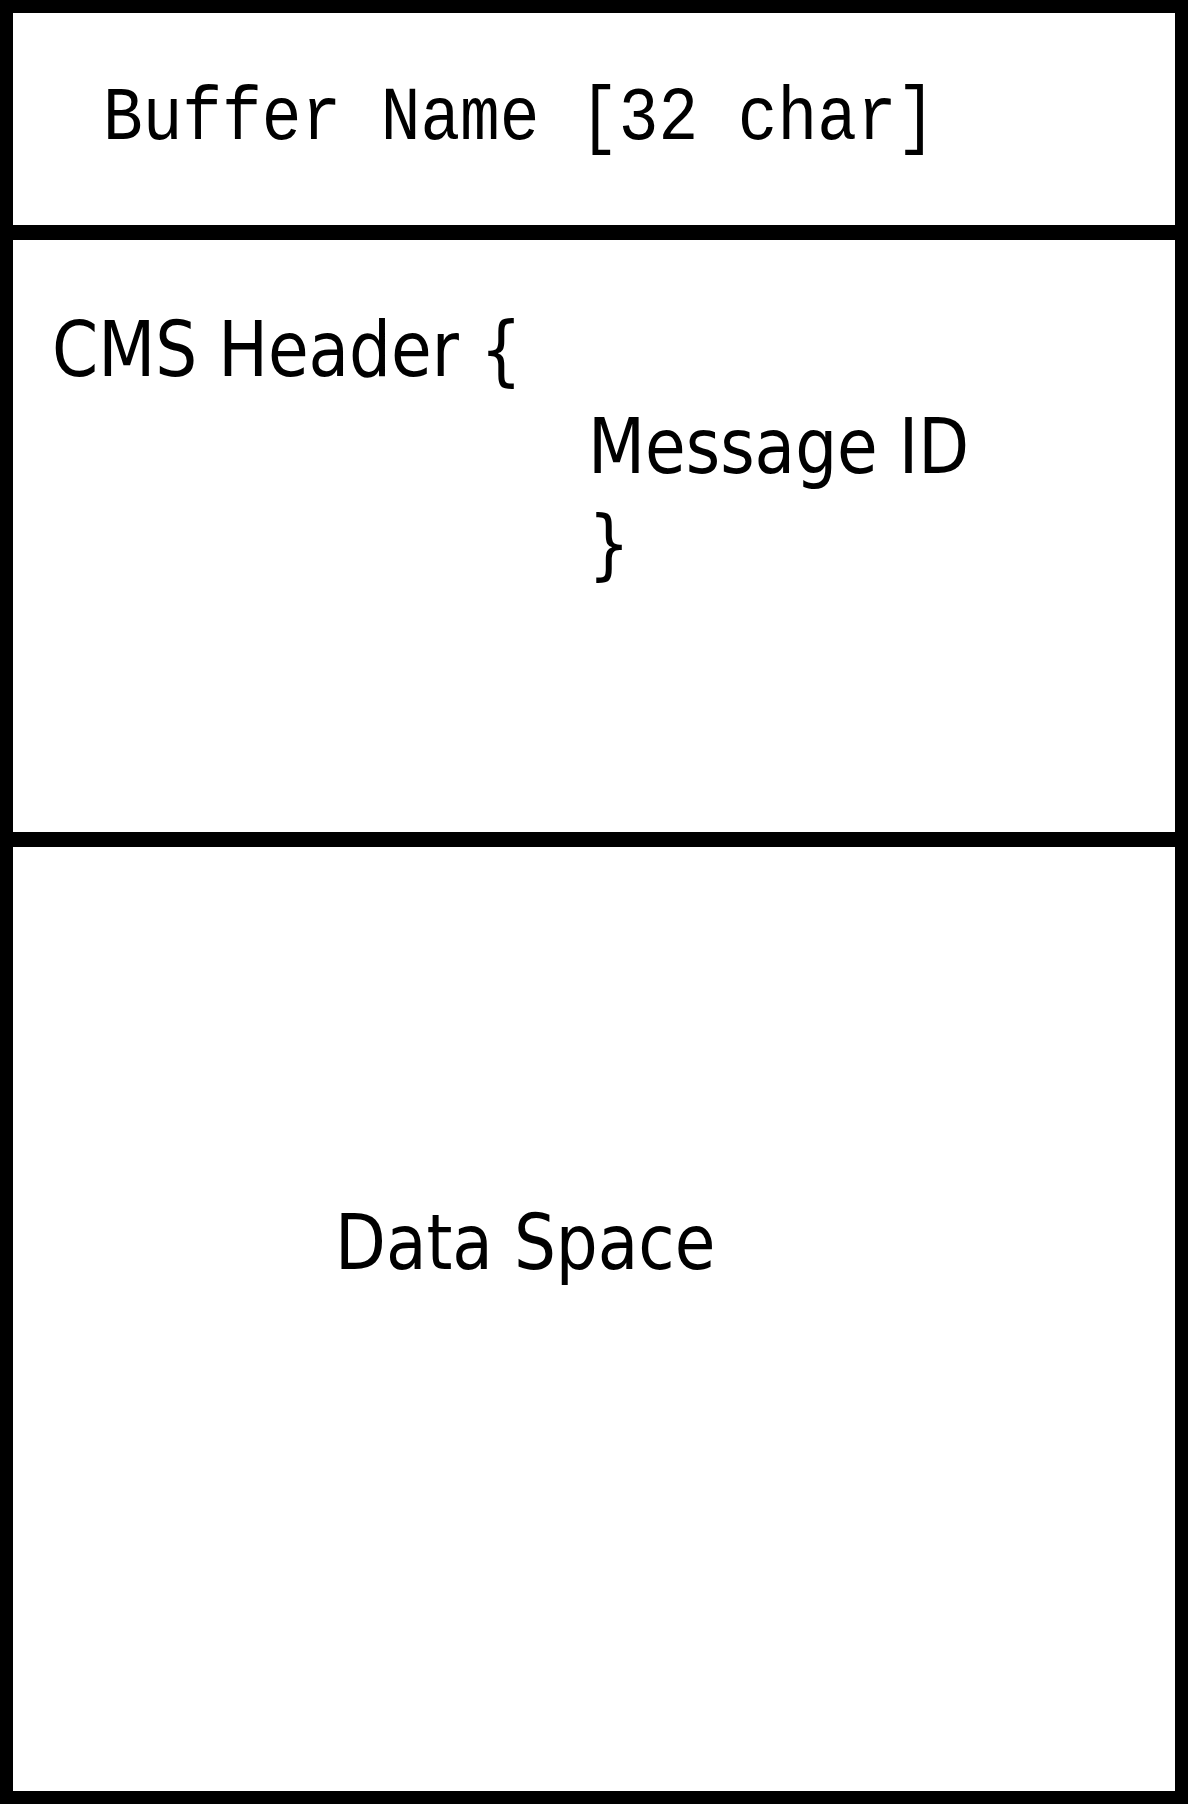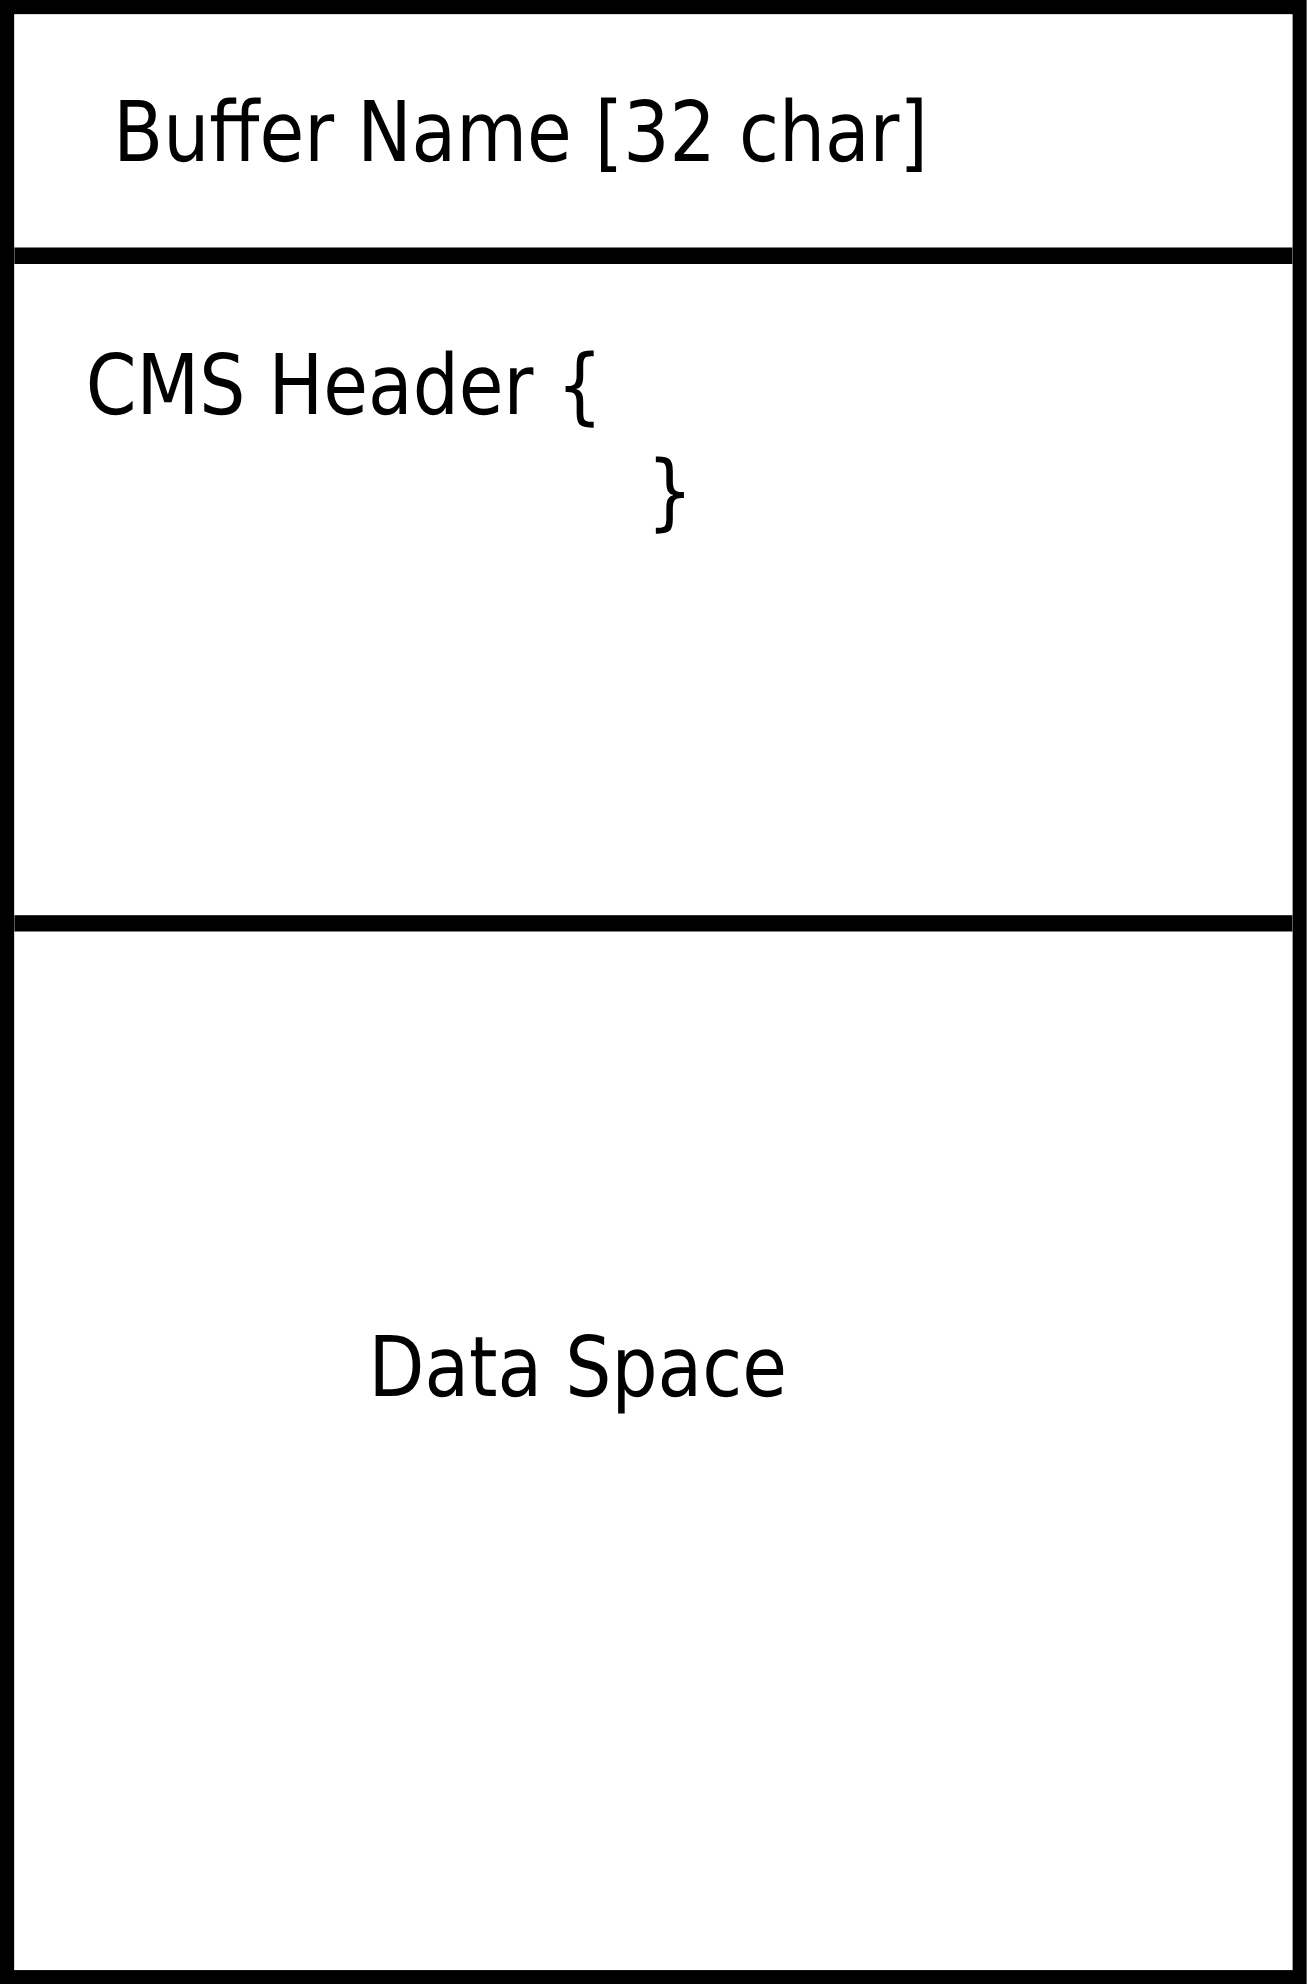--- a/index.html
+++ b/index.html
@@ -21,30 +21,30 @@
   .sec {
     box-sizing: border-box;
     width: 100%;
     background: #ffffff;
   }
   .divider {
     width: 100%;
     height: 15px;
     background: #000000;
   }
-  .sec-name   { height: 212px; padding-top: 58px; padding-left: 90px; }
+  .sec-name   { height: 212px; padding-top: 58px; padding-left: 90px; font-family: Liberation Mono, monospace; }
   .sec-header { height: 592px; padding-top: 61px; }
   .sec-data   { height: 944px; padding-top: 347px; padding-left: 322px; }
 
   .txtline {
     font-size: 76px;
     line-height: 97px;
     white-space: nowrap;
   }
-  .cms-open { padding-left: 65px; }
+  .cms-open { padding-left: 39px; }
   .indent   { margin-left: 575px; }
 
   
   .cond {
     display: inline-block;
     transform: scaleX(0.87);
     transform-origin: 0 50%;
   }
 </style>
 </head>
@@ -59,20 +59,23 @@
   </section>
 
   <div class="divider"></div>
 
   <section class="sec sec-header">
     <div class="txtline cms-open">
       <span class="cond">CMS Header {</span>
     </div>
     <div class="indent">
       <div class="txtline">
+        <span class="cond">Message ID</span>
+      </div>
+      <div class="txtline">
         <span class="cond">}</span>
       </div>
     </div>
   </section>
 
   <div class="divider"></div>
 
   <section class="sec sec-data">
     <div class="txtline">
       <span class="cond">Data Space</span>

